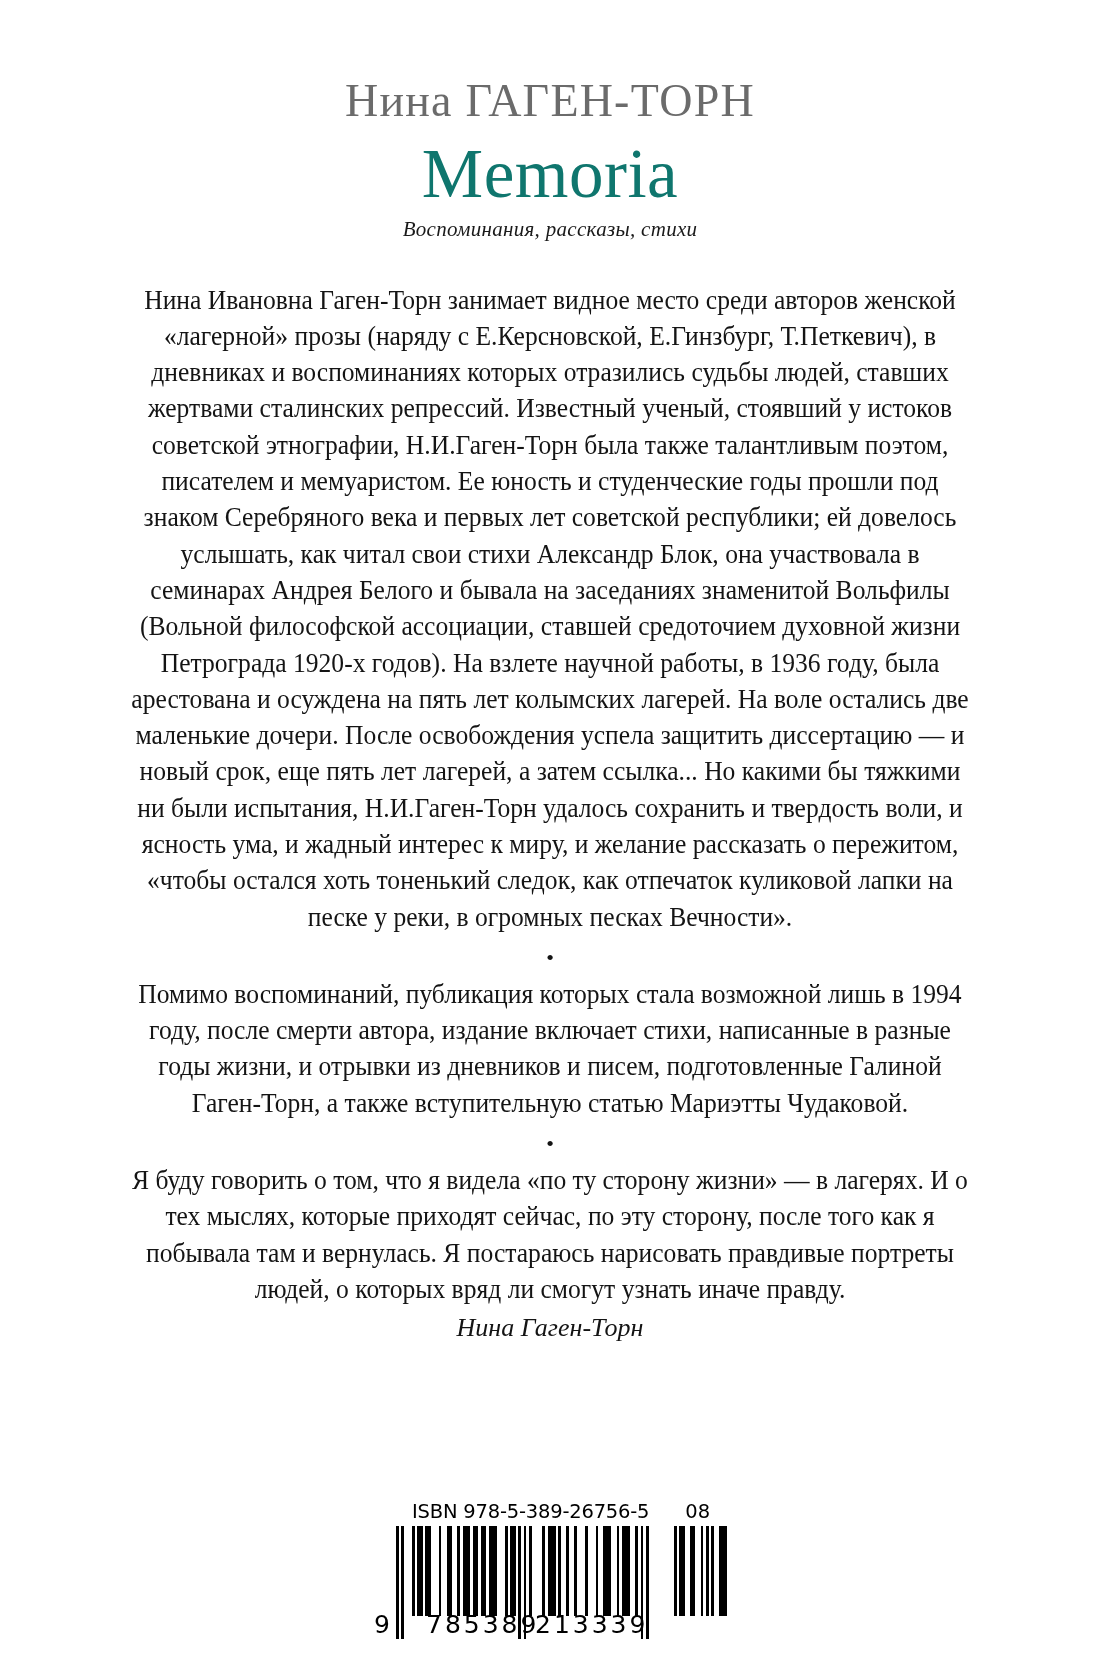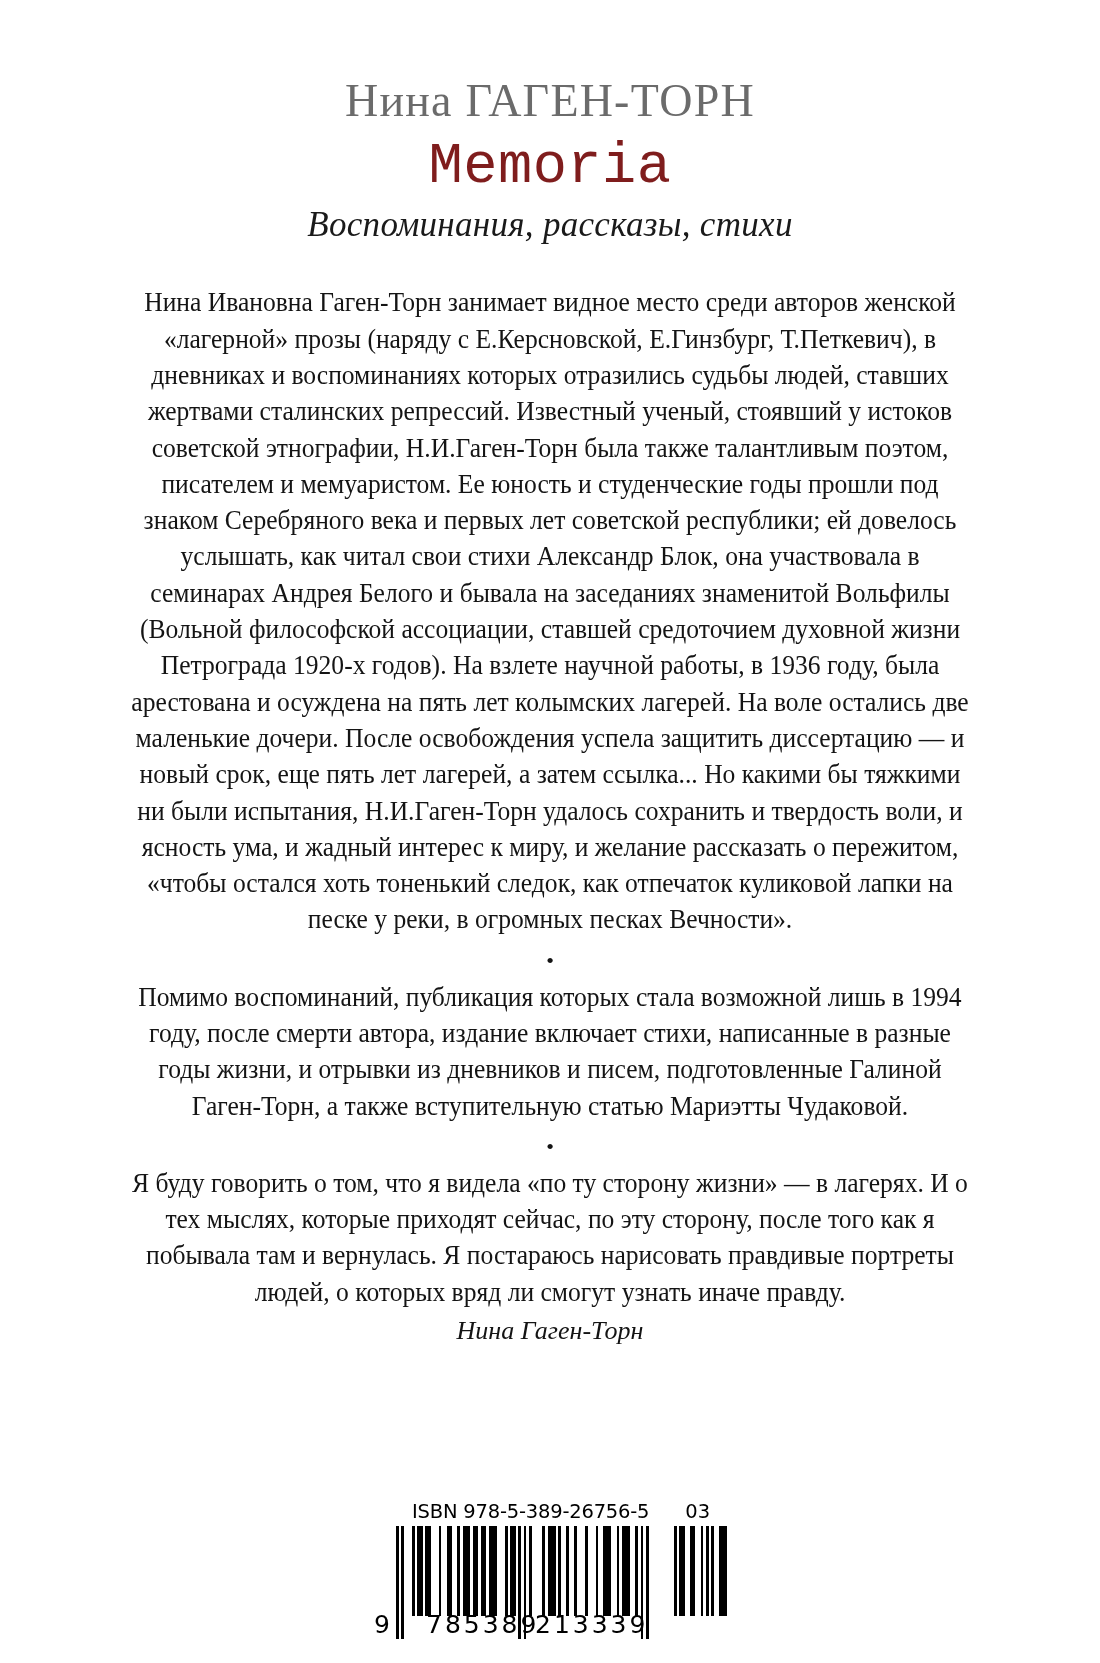--- a/index.html
+++ b/index.html
@@ -32,32 +32,32 @@
   .author-name {
     font-family: "Liberation Serif", "DejaVu Serif", serif;
     font-size: 46px;
     line-height: 1.0;
     letter-spacing: 1.2px;
     color: #6b6b6b;
     font-weight: 400;
     margin: 0;
   }
   .book-title {
-    font-family: Liberation Mono, monospace;
-    font-size: 57px;
+    font-family: Liberation Serif, serif;
+    font-size: 69px;
     line-height: 1.05;
-    color: #7f1d1d;
+    color: #0f766e;
     font-weight: 400;
     margin: 14px 0 0 0;
     letter-spacing: 0.5px;
   }
   .book-subtitle {
     font-family: "Liberation Serif", "DejaVu Serif", serif;
     font-style: italic;
-    font-size: 35px;
+    font-size: 21px;
     line-height: 1.1;
     color: #1a1a1a;
     margin: 8px 0 16px 0;
     letter-spacing: 0.3px;
   }
 
   
   .blurb {
     margin: 40px auto 16px auto;
     width: 880px;
@@ -212,21 +212,21 @@
 
     <p class="para second">Я буду говорить о том, что я видела «по ту сторону жизни» — в лагерях. И о тех мыслях, которые приходят сейчас, по эту сторону, после того как я побывала там и вернулась. Я постараюсь нарисовать правдивые портреты людей, о которых вряд ли смогут узнать иначе правду.</p>
 
     <div class="attribution">Нина Гаген-Торн</div>
   </div>
 
   <div class="barcode-zone">
     <div class="barcode-box">
       <div class="isbn-row">
         <span class="isbn-text">ISBN 978-5-389-26756-5</span>
-        <span class="isbn-addon-text">03</span>
+        <span class="isbn-addon-text">08</span>
       </div>
       <div class="bars-row">
         <div class="main-bars" id="main-bars">
           <div class="digits-row">
             <span class="digit-lead">9</span>
             <span class="digit-left">785389</span>
             <span class="digit-right">213339</span>
           </div>
         <div class="bar" style="left: 0px; width: 2.66px; height: 113px;"></div>
             <div class="bar" style="left: 5.32px; width: 2.66px; height: 113px;"></div>

